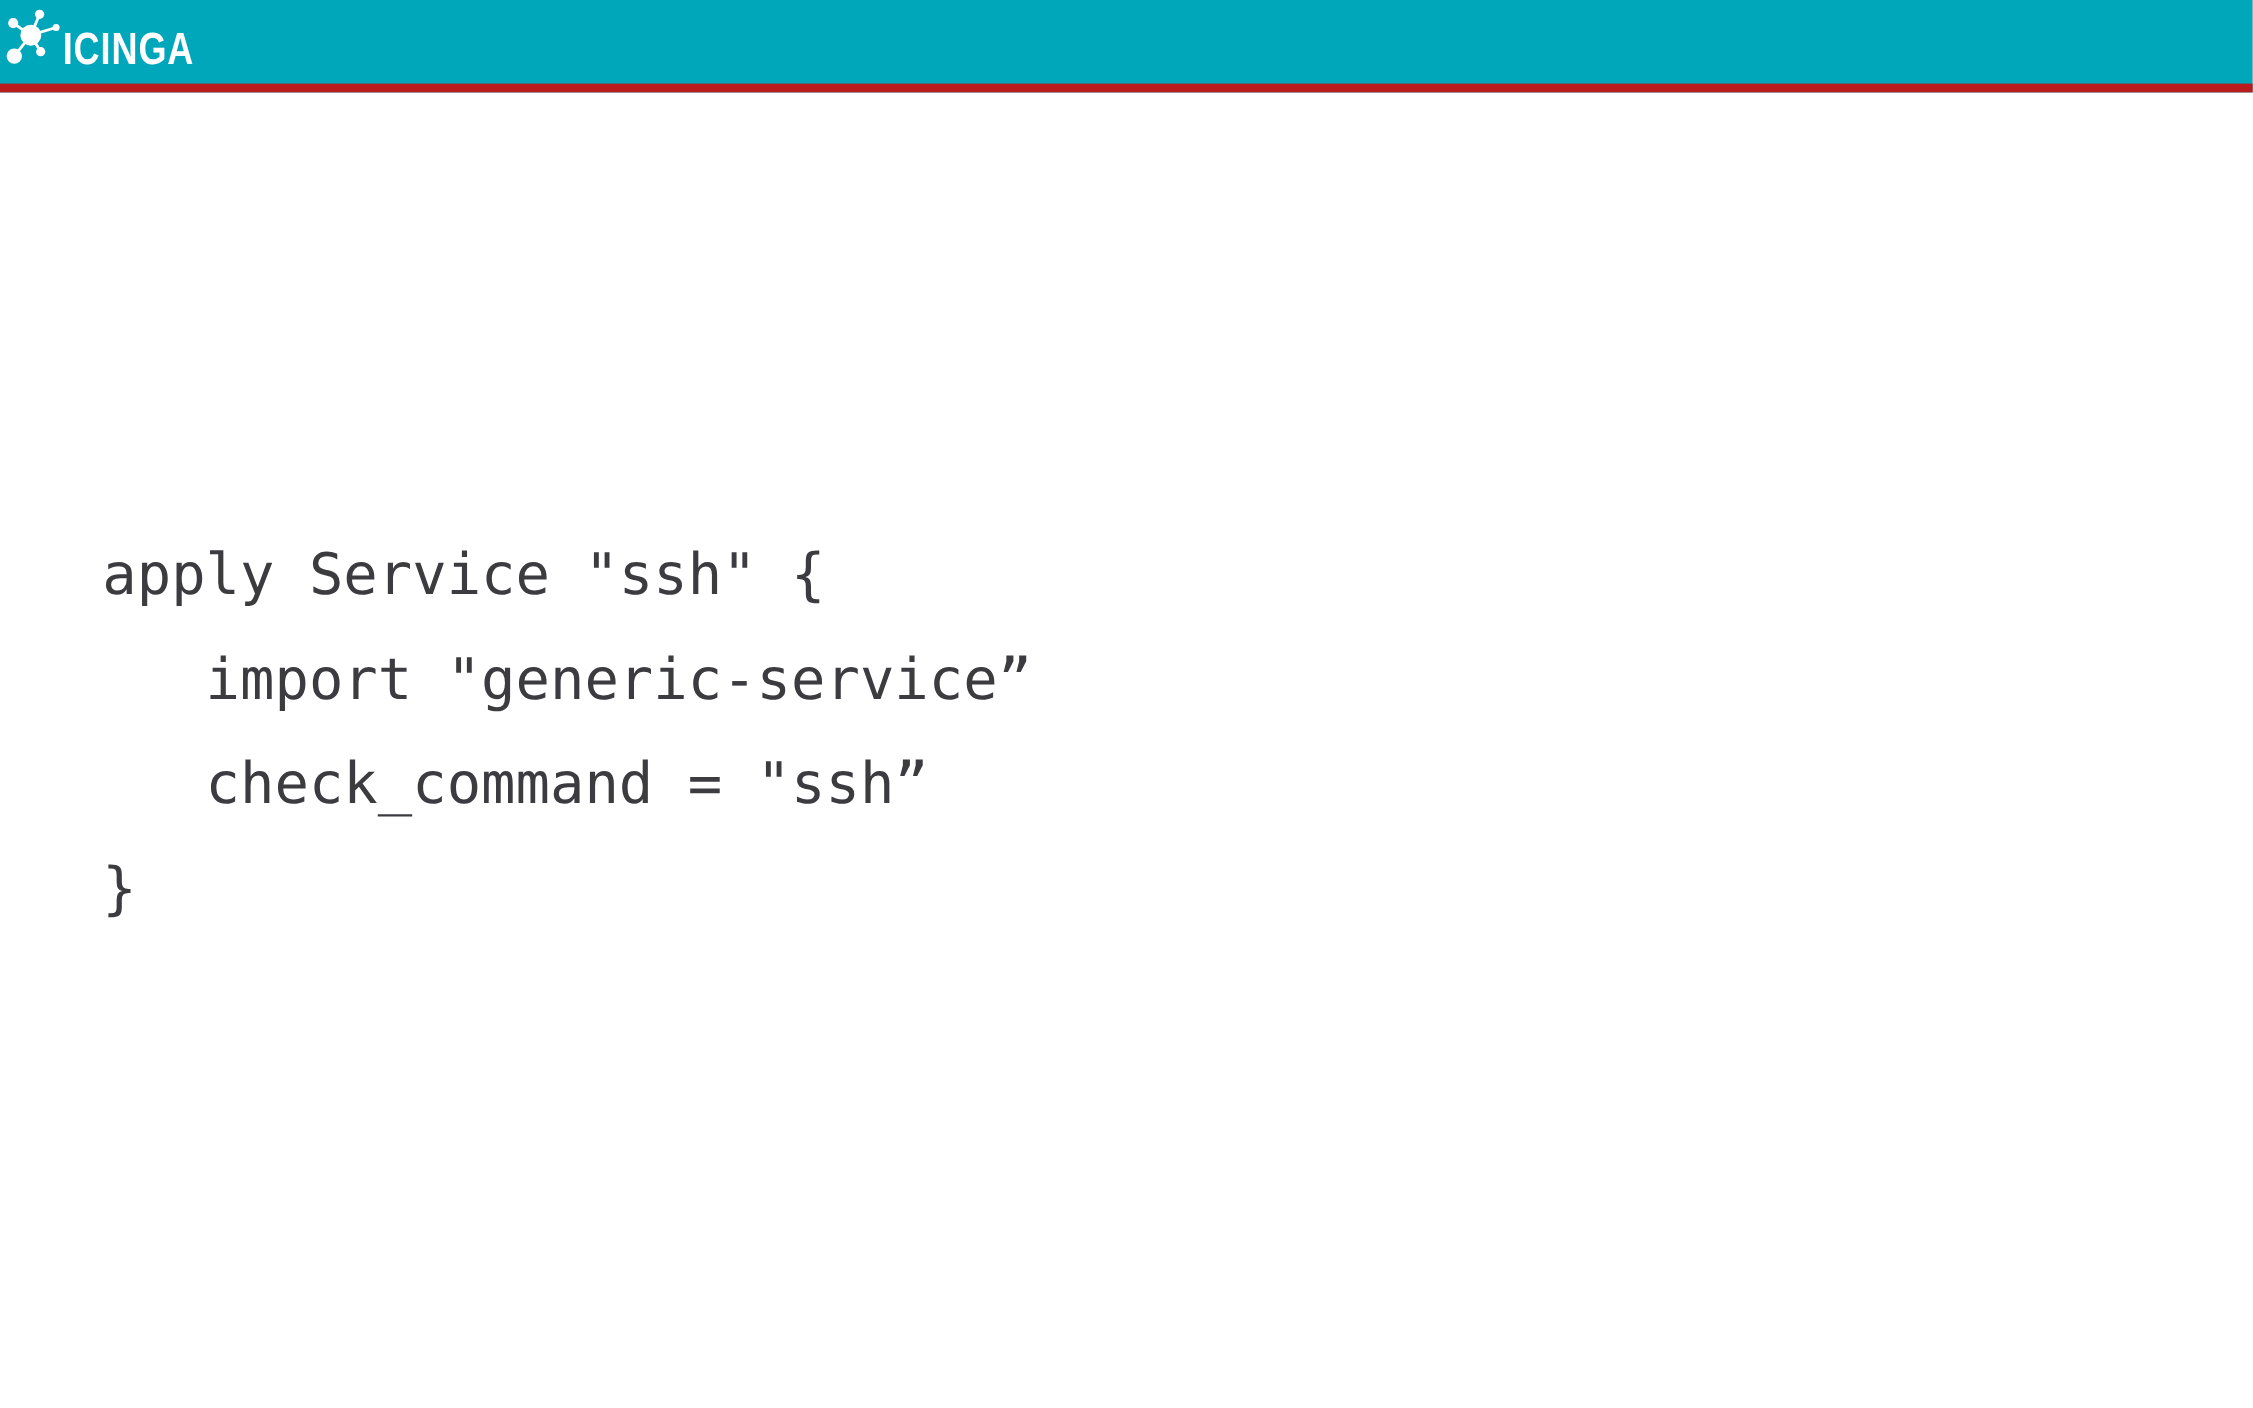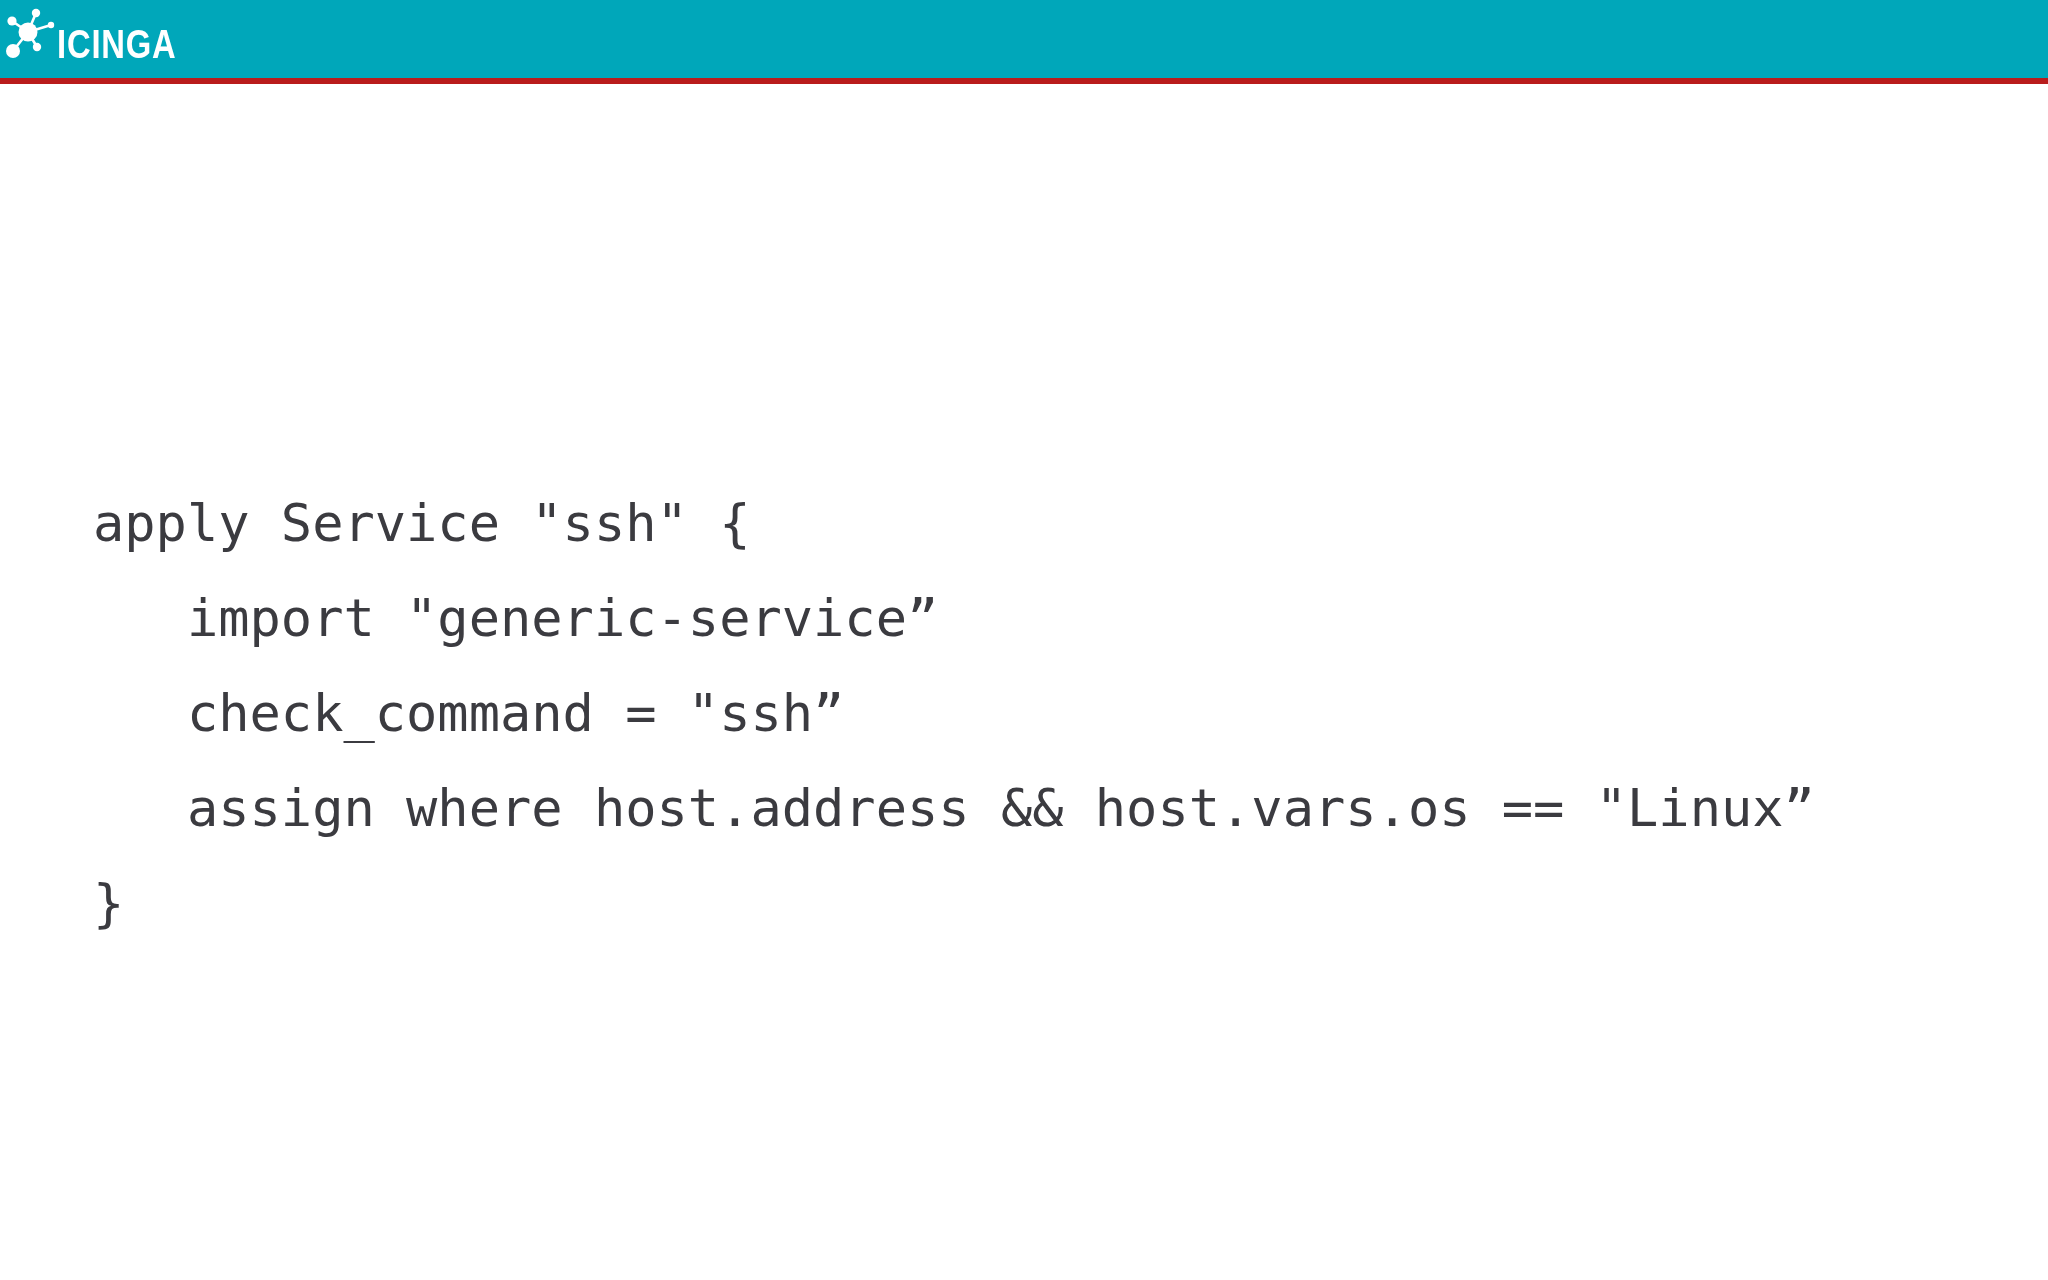--- a/index.html
+++ b/index.html
@@ -16,21 +16,21 @@
     height: 1280px;
     background: #ffffff;
   }
   
   .topbar {
     position: absolute;
     left: 0; top: 0;
     width: 2048px;
     height: 84px;
     background: #00a7ba;
-    border-bottom: 6px solid #b91c1c;
+    border-bottom: 8px solid #b91c1c;
   }
   .logo {
     position: absolute;
     left: 0; top: 0;
     width: 220px;
     height: 84px;
   }
   .logo-icon {
     position: absolute;
     left: 4px;
@@ -90,16 +90,16 @@
           <circle cx="9" cy="46" r="7"></circle>
           <circle cx="33" cy="42" r="4.2"></circle>
           <circle cx="47" cy="20" r="3.2"></circle>
         </g>
       </svg>
       <span class="wordmark">ICINGA</span>
     </div>
   </header>
 
   <main>
-    <pre class="code-block"><div class="code-line">apply Service "ssh" {</div><div class="code-line">   import "generic-service”</div><div class="code-line">   check_command = "ssh”</div><div class="code-line">   assign where host.address &amp;&amp; host.vars.os == "Linux”</div><div class="code-line">}</div></pre>
+    <pre class="code-block"><div class="code-line">apply Service "ssh" {</div><div class="code-line">   import "generic-service”</div><div class="code-line">   check_command = "ssh”</div><div class="code-line">}</div></pre>
   </main>
 
 </div>
 
 </body></html>

